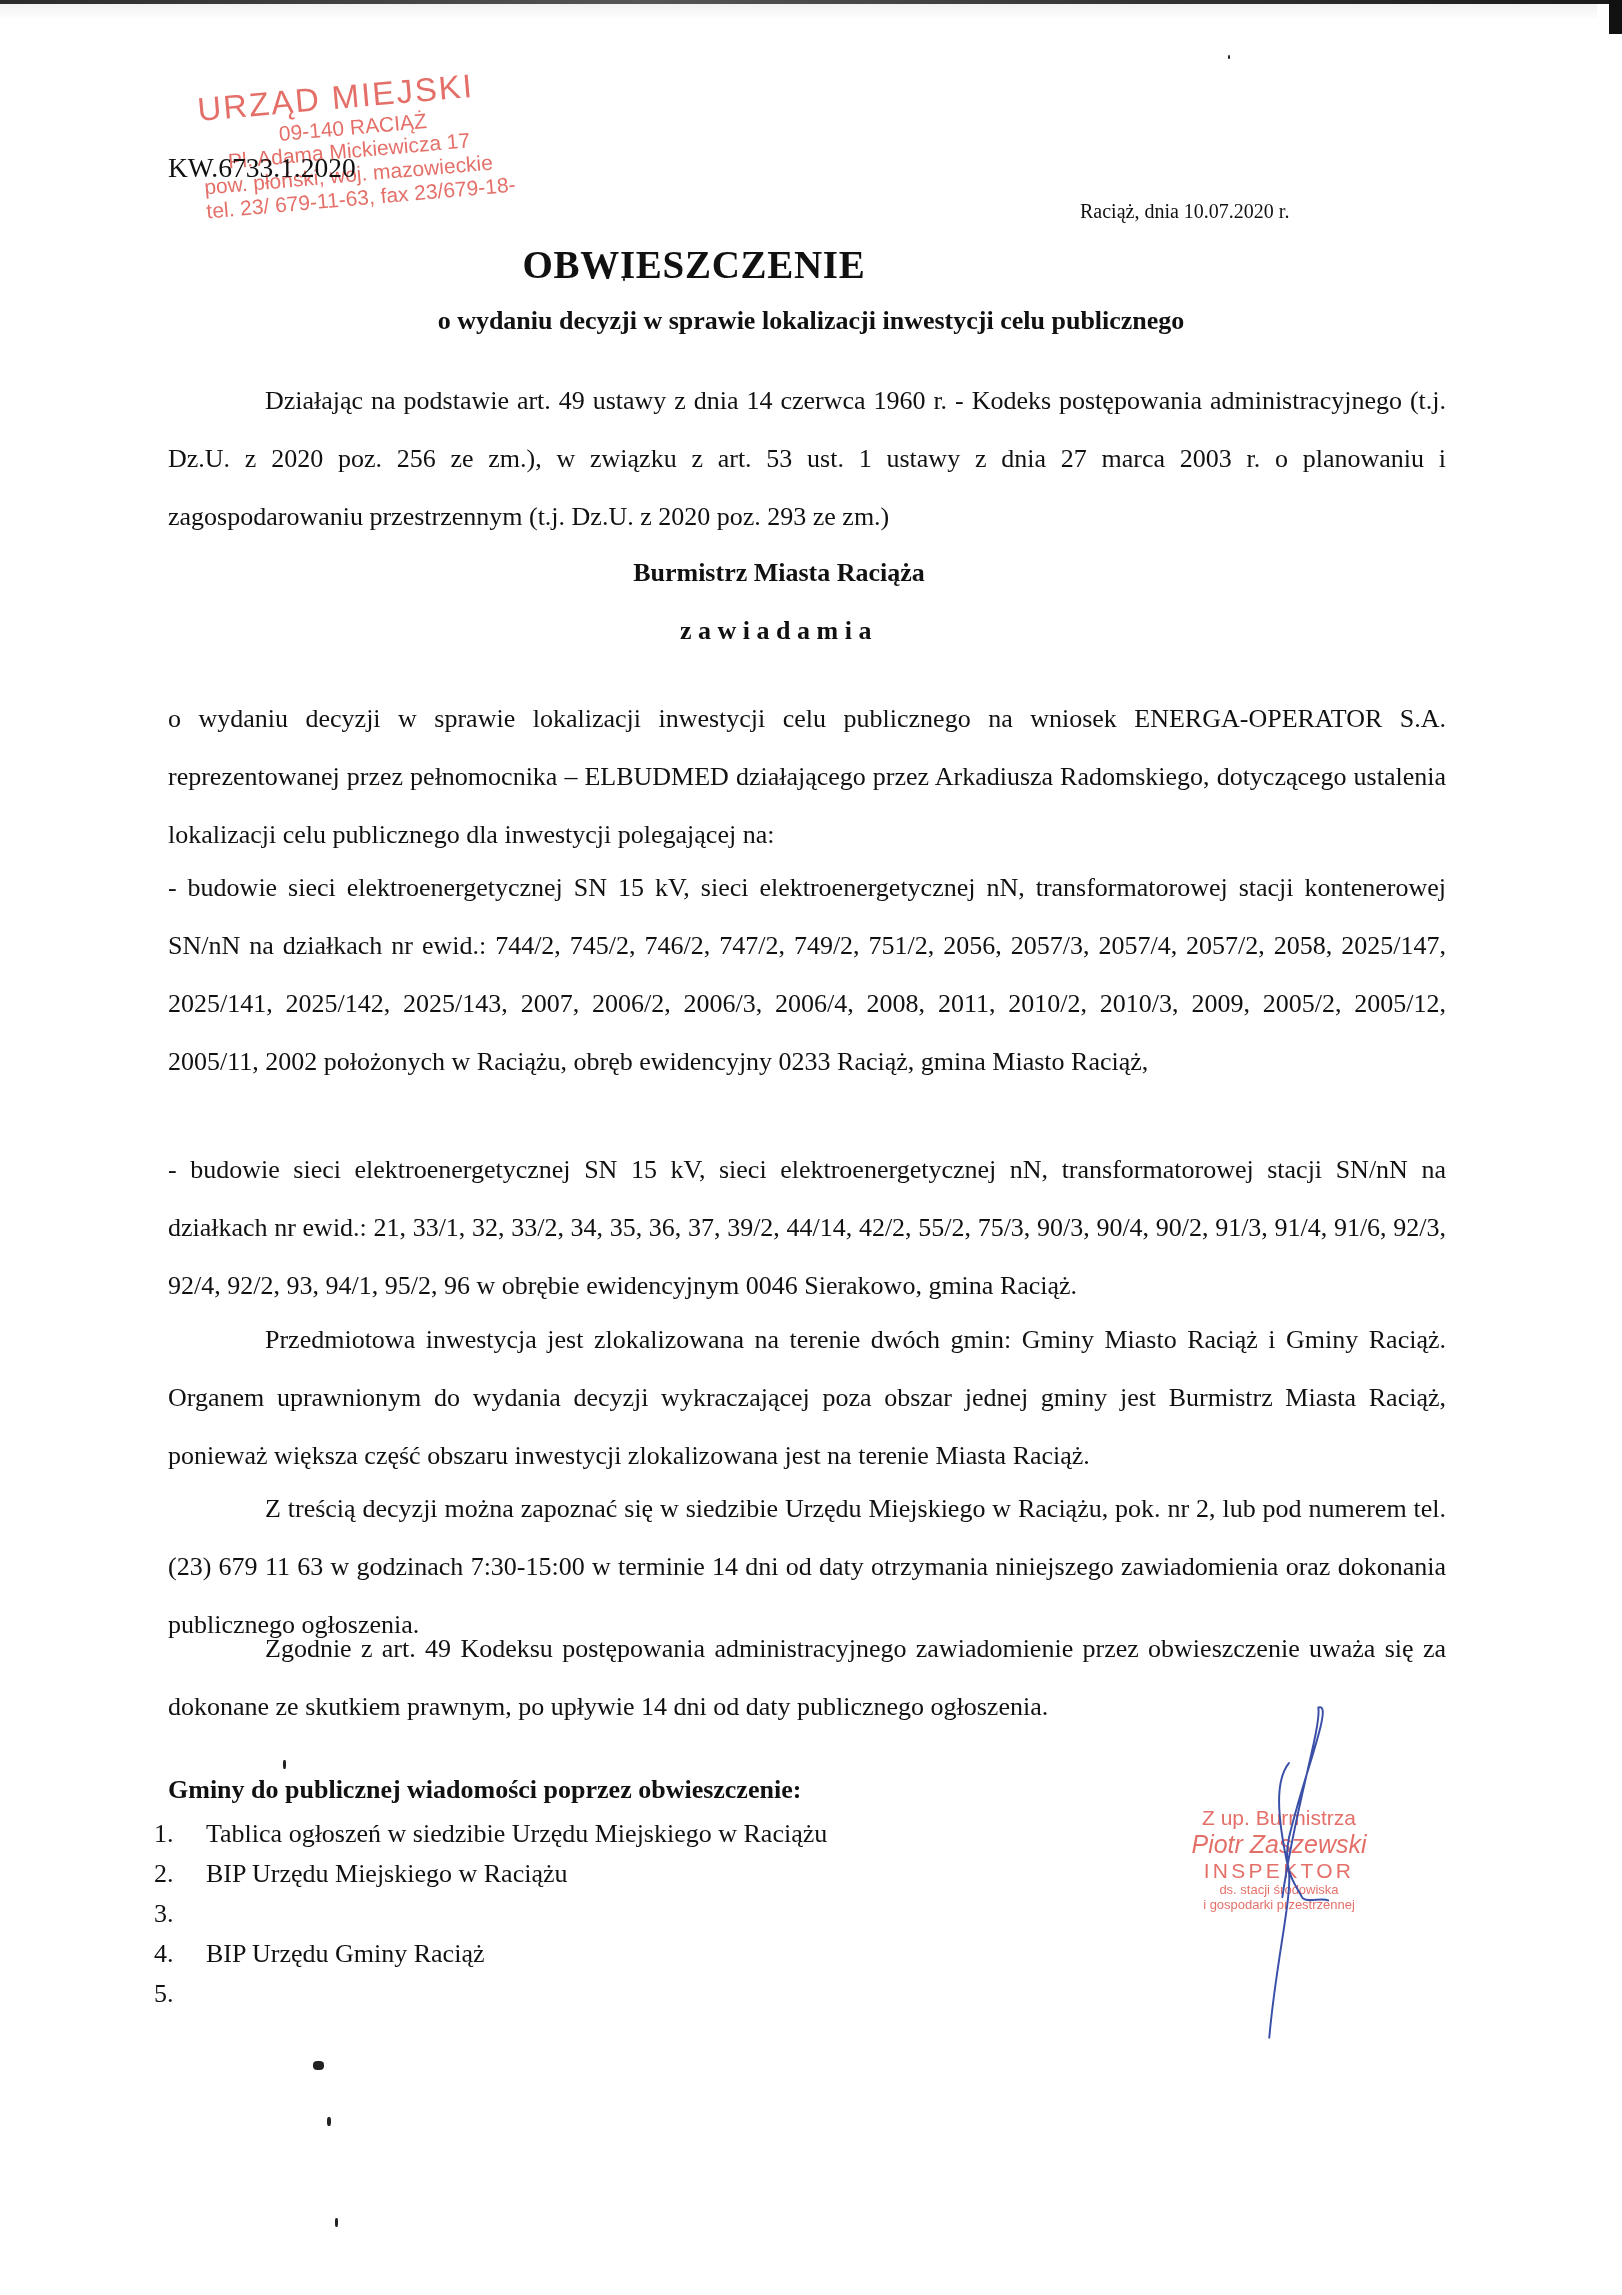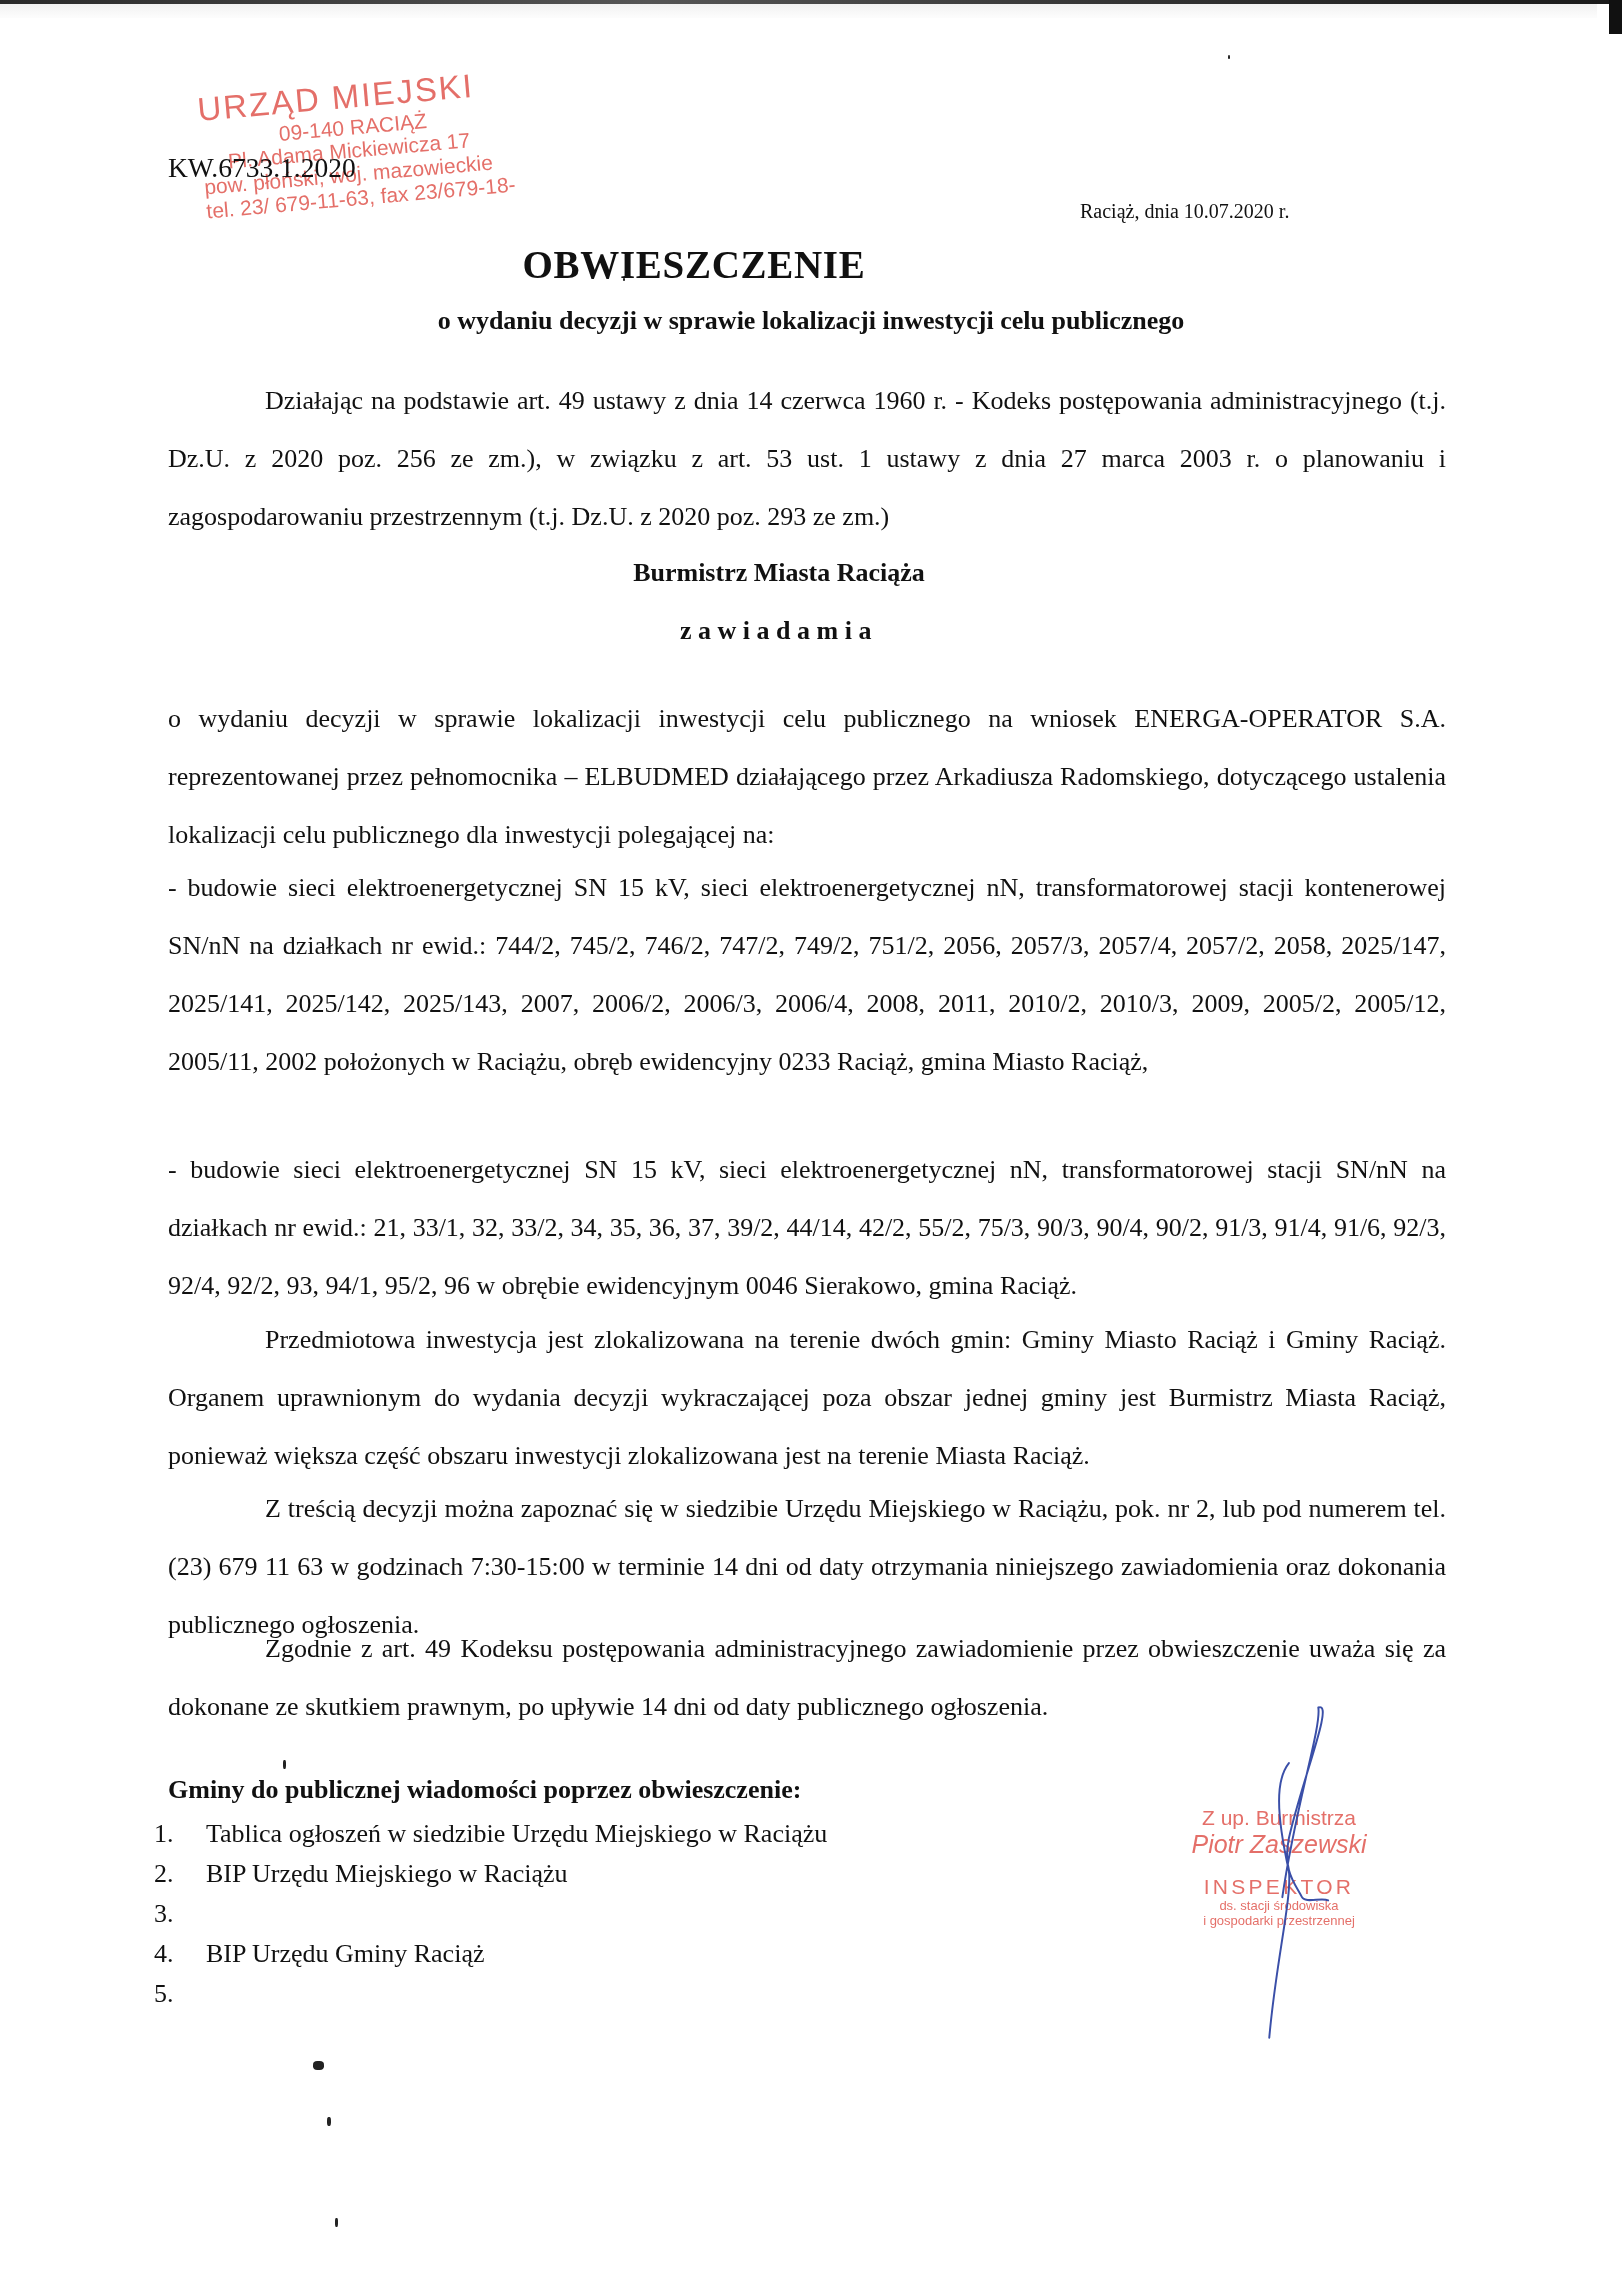--- a/index.html
+++ b/index.html
@@ -27,21 +27,21 @@
   .center-bold { left:0; width:1558px; text-align:center; font-size:26px; font-weight:bold; }
   .spaced { letter-spacing:6.5px; }
   .list-head { left:168px; top:1775px; font-size:26px; font-weight:bold; }
   .list { position:absolute; left:154px; top:1814px; font-size:26px; margin:0; padding:0; list-style:none; }
   .list li { height:40px; line-height:40px; display:flex; }
   .list .num { width:52px; display:inline-block; }
   .sig-stamp { position:absolute; left:1158px; top:1806px; width:242px; text-align:center;
                color:#e0574f; font-family:"Liberation Sans", sans-serif; opacity:.85; line-height:1.15; }
   .sig-stamp .l1 { font-size:21px; }
   .sig-stamp .l2 { font-size:25px; font-style:italic; }
-  .sig-stamp .l3 { font-size:21px; letter-spacing:3.3px;margin-top:16px; }
+  .sig-stamp .l3 { font-size:21px; letter-spacing:3.3px; }
   .sig-stamp .l4 { font-size:13px; }
   .signature { position:absolute; left:1256px; top:1701px; width:105px; height:340px; }
   .speck { position:absolute; background:#222; border-radius:40%; }
 </style>
 </head>
 <body>
 
 <div class="scan-top"></div>
 <div class="scan-top-haze"></div>
 <div class="scan-corner"></div>

